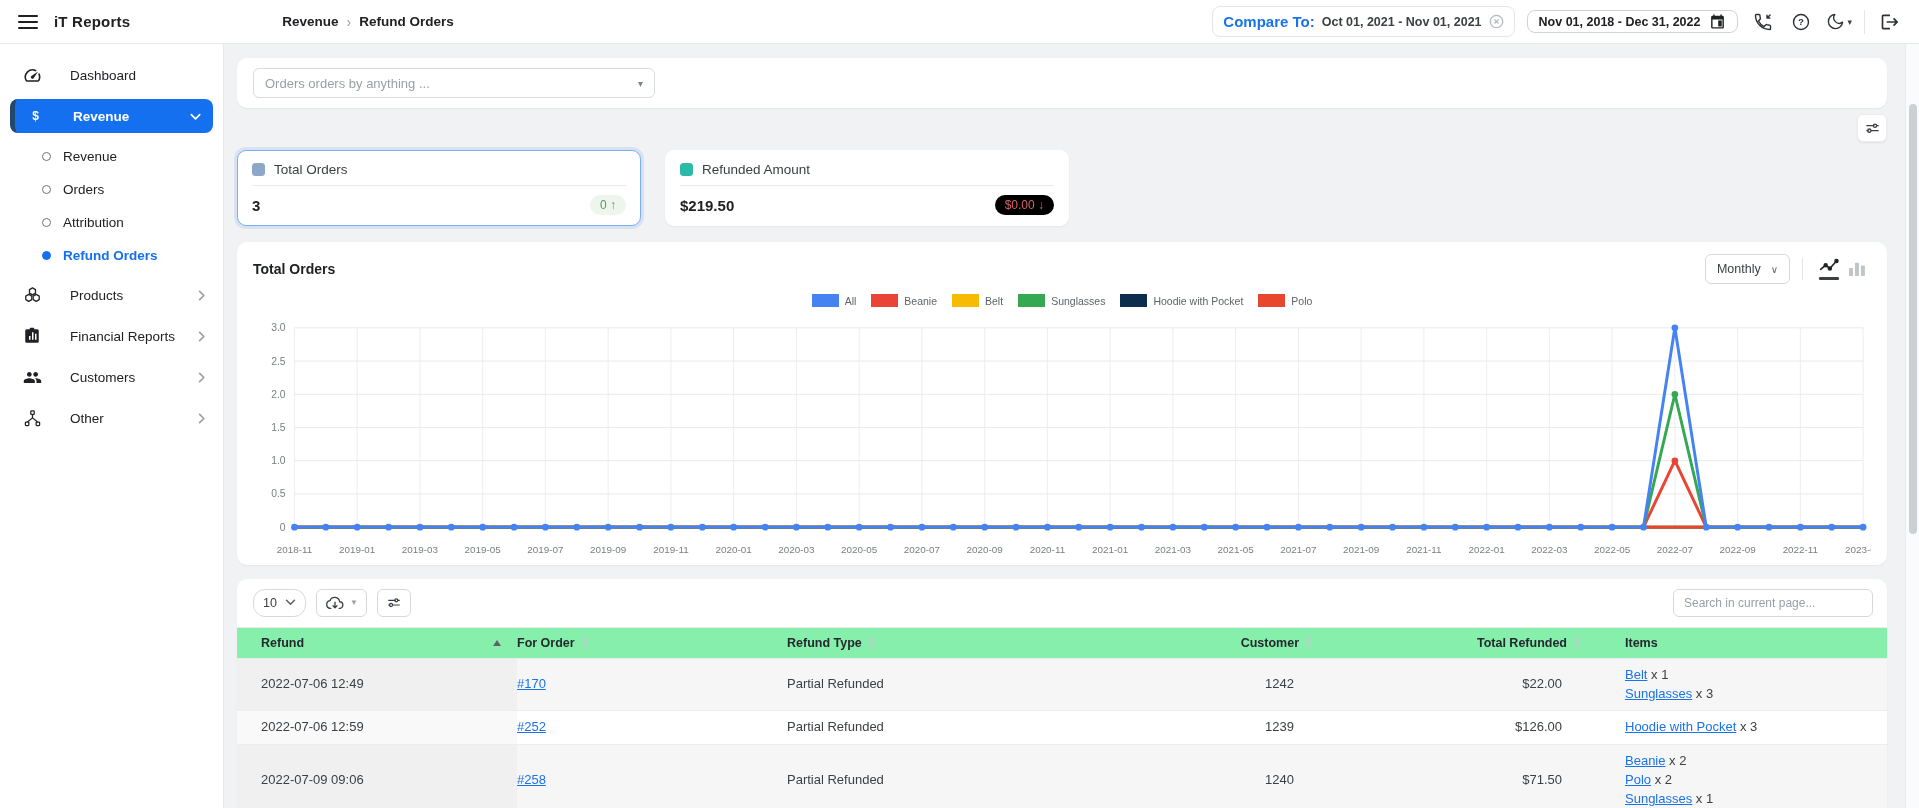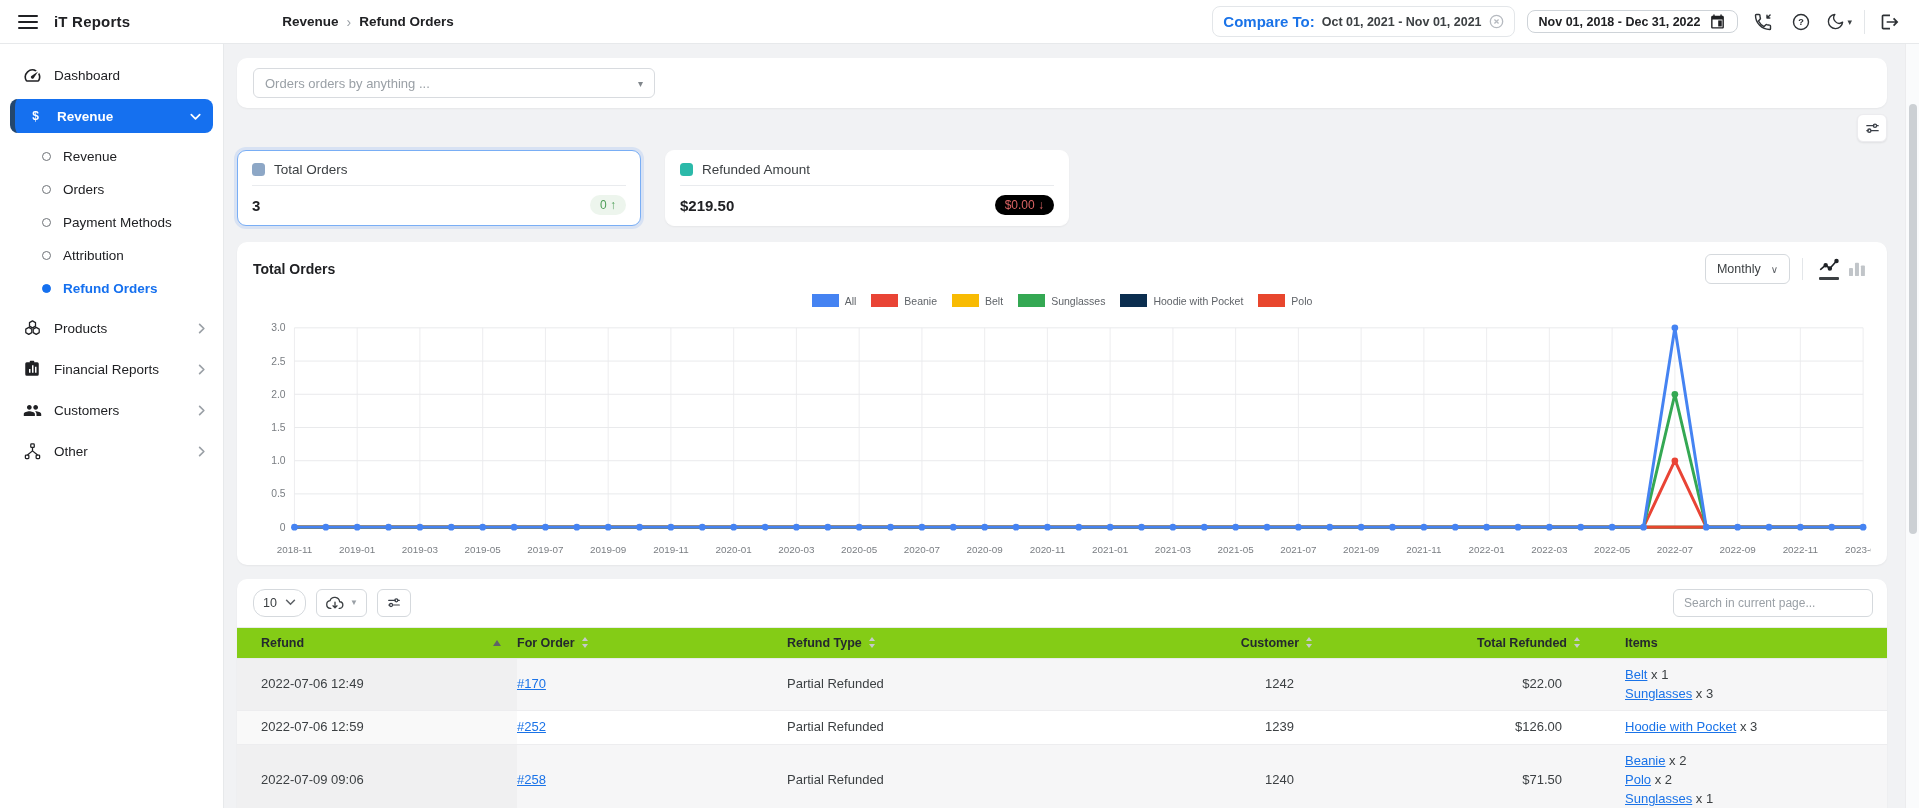--- a/index.html
+++ b/index.html
@@ -24,21 +24,21 @@
   .date-box .date-text { font-size:12.5px; font-weight:700; color:#202124; }
   .tb-divider { width:1px; height:24px; background:#e3e6e9; }
   .tb-icon { width:26px; height:26px; display:flex; align-items:center; justify-content:center; cursor:pointer; color:#2d3135; }
   .moon-wrap { display:flex; align-items:center; gap:2px; cursor:pointer; }
   .caret-sm { font-size:9px; color:#3c4043; }
 
   
   .sidebar { position:absolute; top:44px; left:0; bottom:0; width:224px; background:#fff; border-right:1px solid #e7e9eb; padding-top:14px; }
   .side-item { display:flex; align-items:center; height:34px; padding:0 14px 0 22px; font-size:13.5px; color:#202124; cursor:pointer; margin-bottom:7px; position:relative; }
   .side-item .icon { width:20px; display:flex; justify-content:center; color:#202124; }
-  .side-item .side-label { margin-left:12px; font-weight:500; }
+  .side-item .side-label { margin-left:28px; font-weight:500; }
   .side-item .chev { margin-left:auto; color:#9aa0a6; display:flex; }
   .side-item.active { background:#1570ef; color:#fff; margin:0 10px 7px 10px; height:34px; border-radius:8px; padding:0 10px 0 10px; border-left:5px solid #24476e; }
   .side-item.active .icon { color:#fff; }
   .side-item.active .side-label { font-weight:700; }
   .side-item.active .chev { color:#fff; }
   .side-sub { display:flex; align-items:center; height:33px; padding-left:42px; font-size:13.5px; color:#202124; cursor:pointer; }
   .side-sub .bullet { width:9px; height:9px; border:1.6px solid #6f7378; border-radius:50%; flex:none; }
   .side-sub .sub-label { margin-left:12px; }
   .side-sub.active .bullet { background:#1570ef; border-color:#1570ef; }
   .side-sub.active .sub-label { color:#1570ef; font-weight:700; }
@@ -90,21 +90,21 @@
   
   .table-card { margin-top:14px; padding-top:10px; overflow:hidden; }
   .table-controls { display:flex; align-items:center; padding:0 14px 10px 16px; gap:10px; }
   .tc-select { height:28px; border:1px solid #d5d9dd; border-radius:12px; display:flex; align-items:center; gap:8px; padding:0 9px; font-size:12.5px; color:#3c4043; cursor:pointer; background:#fff; }
   .tc-btn { height:28px; border:1px solid #d5d9dd; border-radius:6px; display:flex; align-items:center; gap:5px; padding:0 8px; cursor:pointer; background:#fff; color:#3c4043; }
   .tc-btn .car { color:#9aa0a6; font-size:8px; }
   .search-input { margin-left:auto; width:200px; height:28px; border:1px solid #d5d9dd; border-radius:6px; padding:0 10px; font-size:12px; color:#3c4043; font-family:"Liberation Sans",sans-serif; outline:none; }
   .search-input::placeholder { color:#9aa0a6; }
 
   table.data { width:100%; border-collapse:collapse; font-size:13px; }
-  table.data thead th { background:#84cc16; border-top:1px solid #e9ebed; border-bottom:1px solid #e9ebed; font-size:12.5px; font-weight:700; color:#24292e; padding:8px 0; cursor:pointer; }
+  table.data thead th { background:#86efac; border-top:1px solid #e9ebed; border-bottom:1px solid #e9ebed; font-size:12.5px; font-weight:700; color:#24292e; padding:8px 0; cursor:pointer; }
   th .th-inner { display:flex; align-items:center; gap:7px; }
   th.ar .th-inner { justify-content:flex-end; }
   td.ar { text-align:right; padding-right:18px !important; }
   .sort-asc { width:0; height:0; border-left:4.5px solid transparent; border-right:4.5px solid transparent; border-bottom:6px solid #5f6368; margin-left:auto; margin-right:16px; }
   .sort-both { display:flex; flex-direction:column; gap:2.5px; }
   .sort-both i { display:block; width:0; height:0; border-left:3.8px solid transparent; border-right:3.8px solid transparent; }
   .sort-both .su { border-bottom:4.6px solid #c6c9cd; }
   .sort-both .sd { border-top:4.6px solid #c6c9cd; }
   table.data tbody tr { border-bottom:1px solid #ededef; }
   table.data tbody tr:nth-child(odd) { background:#f6f6f7; }
@@ -207,24 +207,20 @@
           </svg>
         </span>
       </div>
       <div class="side-sub">
         <span class="bullet"></span>
         <span class="sub-label">Revenue</span>
       </div>
       <div class="side-sub">
         <span class="bullet"></span>
         <span class="sub-label">Orders</span>
-      </div>
-      <div class="side-sub">
-        <span class="bullet"></span>
-        <span class="sub-label">Payment Methods</span>
       </div>
       <div class="side-sub">
         <span class="bullet"></span>
         <span class="sub-label">Attribution</span>
       </div>
       <div class="side-sub active">
         <span class="bullet"></span>
         <span class="sub-label">Refund Orders</span>
       </div>
       <div class="side-group-gap"></div>

